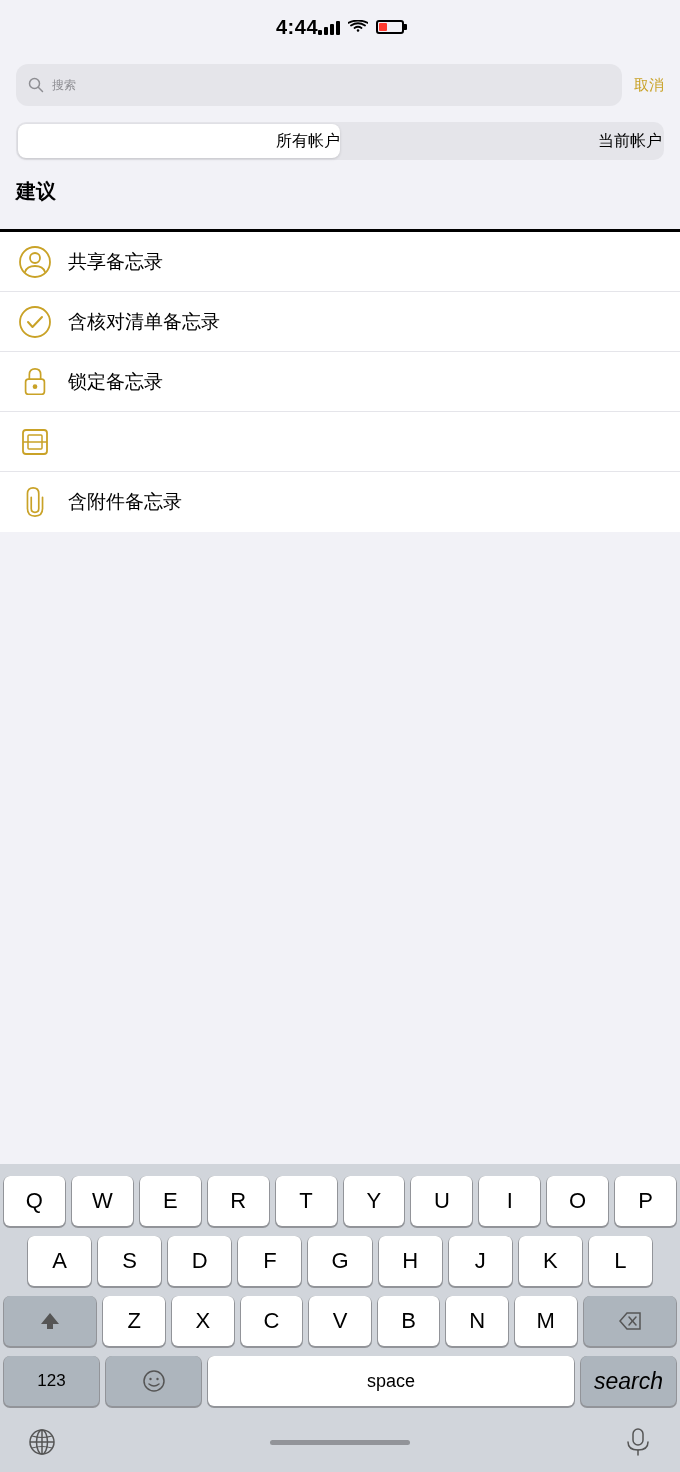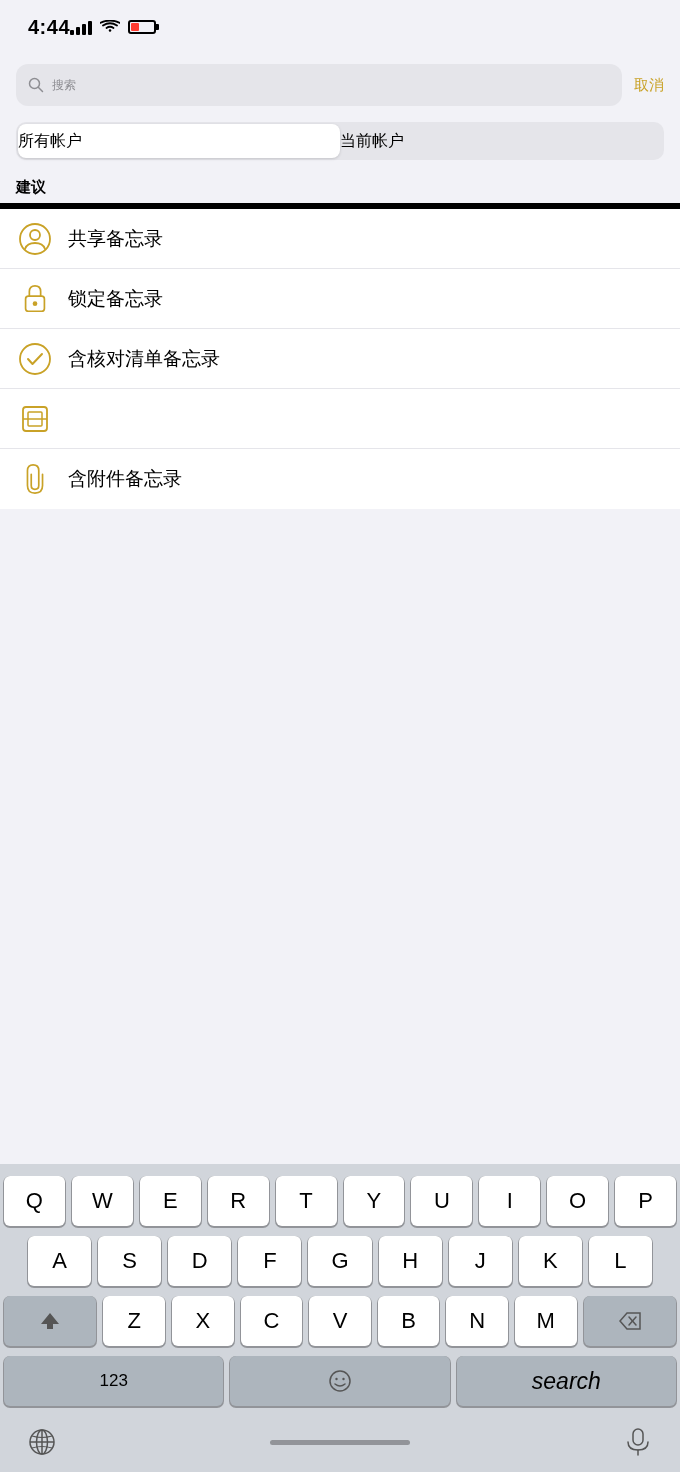--- a/index.html
+++ b/index.html
@@ -12,21 +12,21 @@
       overflow: hidden;
       position: relative;
     }
 
     
     .status-bar {
       height: 54px;
       background: #f2f2f7;
       display: flex;
       align-items: center;
-      justify-content: flex-start;
+      justify-content: center;
       padding: 0 28px;
     }
     .status-time {
       font-size: 20px;
       font-weight: 600;
       color: #000;
       letter-spacing: 0.5px;
     }
     .status-icons {
       display: flex;
@@ -121,39 +121,39 @@
       background: #e5e5ea;
       border-radius: 10px;
       display: flex;
       height: 38px;
       padding: 2px;
     }
     .segment-item {
       flex: 1;
       display: flex;
       align-items: center;
-      justify-content: flex-start;
+      justify-content: flex-end;
       border-radius: 8px;
       font-size: 16px;
       color: #000;
       cursor: pointer;
     }
     .segment-item.active {
       background: #fff;
       box-shadow: 0 1px 3px rgba(0,0,0,0.15);
     }
 
     
     .section-header {
       background: #f2f2f7;
-      padding: 8px 16px 6px;
-      font-size: 15px;
+      padding: 8px 16px 24px;
+      font-size: 20px;
       font-weight: 600;
       color: #000;
-      border-bottom: 6px solid #000000;
+      border-bottom: 3px solid #000000;
     }
 
     
     .list-container {
       background: #fff;
     }
     .list-item {
       display: flex;
       align-items: center;
       padding: 0 16px;
@@ -321,37 +321,37 @@
         <circle cx="16" cy="16" r="15" stroke="#c9a227" stroke-width="1.8" fill="none"></circle>
         <circle cx="16" cy="12" r="5" stroke="#c9a227" stroke-width="1.8" fill="none"></circle>
         <path d="M6 26 Q8 20 16 20 Q24 20 26 26" stroke="#c9a227" stroke-width="1.8" fill="none" stroke-linecap="round"></path>
       </svg>
     </div>
     <span class="item-text">共享备忘录</span>
   </div>
 
   <div class="list-item">
     <div class="item-icon">
+      <svg width="32" height="32" viewBox="0 0 32 32">
+        <circle cx="16" cy="16" r="15" stroke="#c9a227" stroke-width="1.8" fill="none"></circle>
+        <path d="M9 16 L13.5 21 L23 11" stroke="#c9a227" stroke-width="2" fill="none" stroke-linecap="round" stroke-linejoin="round"></path>
+      </svg>
+    </div>
+    <span class="item-text">含核对清单备忘录</span>
+  </div>
+
+  <div class="list-item">
+    <div class="item-icon">
       <svg width="28" height="32" viewBox="0 0 28 34">
         <rect x="4" y="14" width="20" height="16" rx="3" stroke="#c9a227" stroke-width="1.8" fill="none"></rect>
         <path d="M8 14 L8 9 Q8 3 14 3 Q20 3 20 9 L20 14" stroke="#c9a227" stroke-width="1.8" fill="none"></path>
         <circle cx="14" cy="22" r="2.5" fill="#c9a227"></circle>
       </svg>
     </div>
     <span class="item-text">锁定备忘录</span>
-  </div>
-
-  <div class="list-item">
-    <div class="item-icon">
-      <svg width="32" height="32" viewBox="0 0 32 32">
-        <circle cx="16" cy="16" r="15" stroke="#c9a227" stroke-width="1.8" fill="none"></circle>
-        <path d="M9 16 L13.5 21 L23 11" stroke="#c9a227" stroke-width="2" fill="none" stroke-linecap="round" stroke-linejoin="round"></path>
-      </svg>
-    </div>
-    <span class="item-text">含核对清单备忘录</span>
   </div>
 
 
   <div class="list-item">
     <div class="item-icon">
       <svg width="30" height="30" viewBox="0 0 30 30">
         <rect x="3" y="3" width="24" height="24" rx="3" stroke="#c9a227" stroke-width="1.8" fill="none"></rect>
         <rect x="8" y="8" width="14" height="14" rx="1" stroke="#c9a227" stroke-width="1.5" fill="none"></rect>
         <line x1="3" y1="15" x2="27" y2="15" stroke="#c9a227" stroke-width="1.5"></line>
       </svg>
@@ -423,20 +423,21 @@
   <div class="keyboard-row">
     <div class="key dark wide" style="flex:1.3; font-size:17px;">123</div>
     <div class="key dark" style="flex:1.3;">
       <svg width="24" height="24" viewBox="0 0 24 24">
         <circle cx="12" cy="12" r="10" fill="none" stroke="#555" stroke-width="1.5"></circle>
         <circle cx="8.5" cy="10" r="1.2" fill="#555"></circle>
         <circle cx="15.5" cy="10" r="1.2" fill="#555"></circle>
         <path d="M7 15 Q12 19 17 15" fill="none" stroke="#555" stroke-width="1.5" stroke-linecap="round"></path>
       </svg>
     </div>
+    <div class="key space">space</div>
     <div class="key search-key" style="flex:1.3; font-size:23px;font-style:italic;">search</div>
   </div>
 
   <div class="keyboard-bottom-row">
     <div class="globe-icon">
       <svg width="28" height="28" viewBox="0 0 28 28">
         <circle cx="14" cy="14" r="12" fill="none" stroke="#555" stroke-width="1.5"></circle>
         <ellipse cx="14" cy="14" rx="5.5" ry="12" fill="none" stroke="#555" stroke-width="1.5"></ellipse>
         <line x1="2" y1="14" x2="26" y2="14" stroke="#555" stroke-width="1.5"></line>
         <line x1="14" y1="2" x2="14" y2="26" stroke="#555" stroke-width="1.5"></line>

